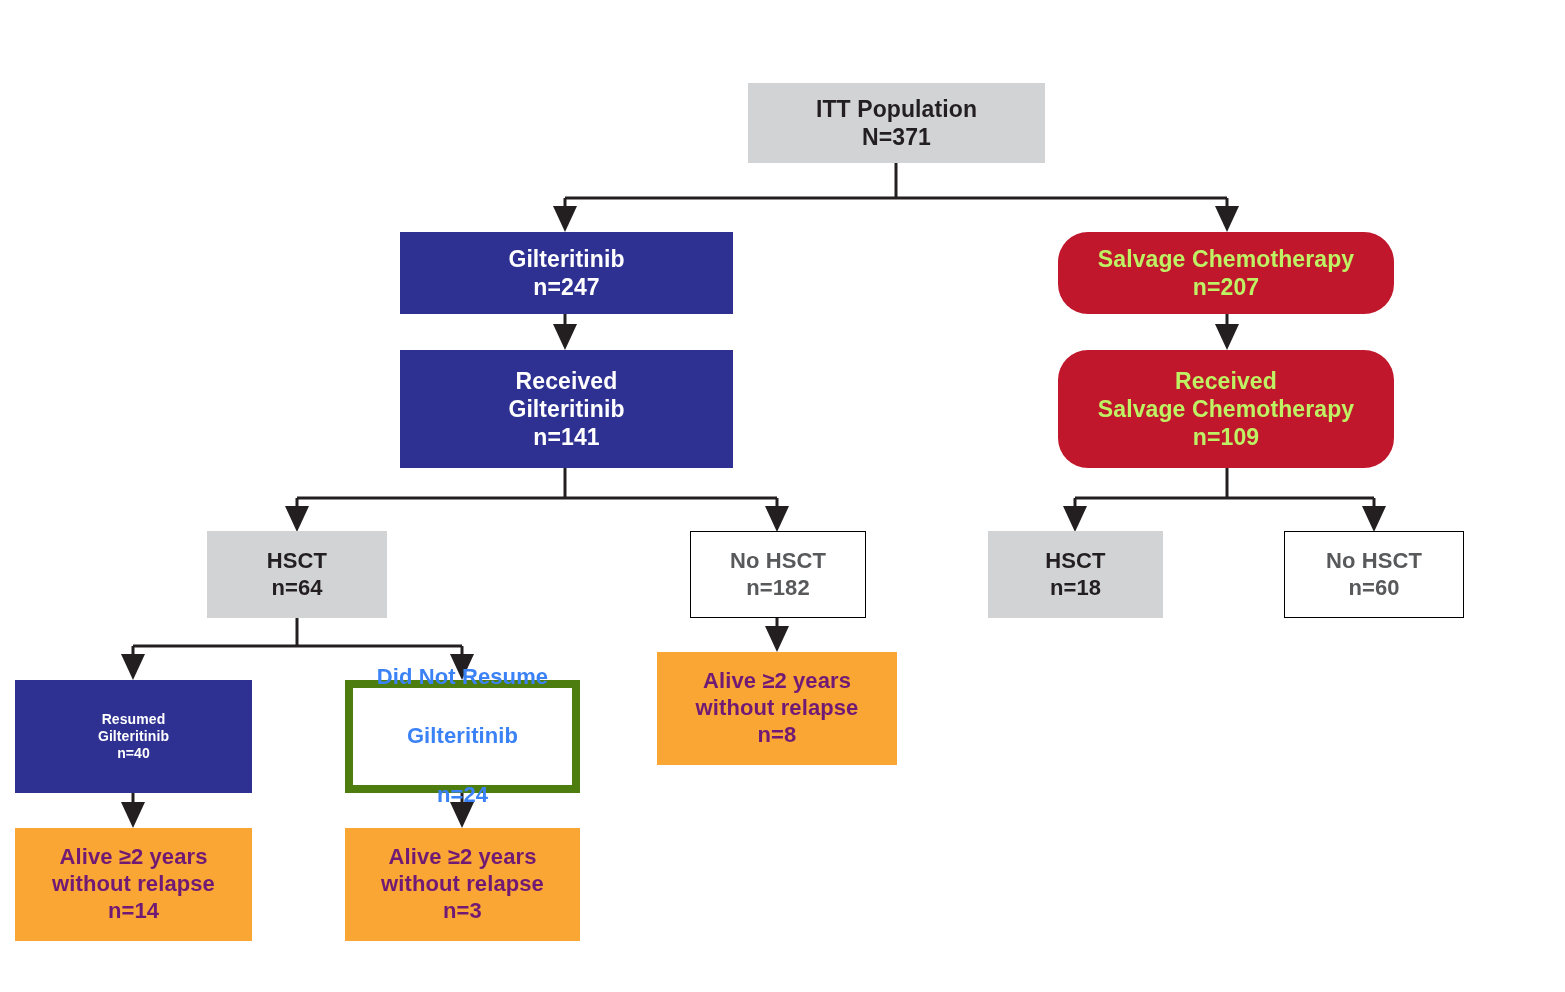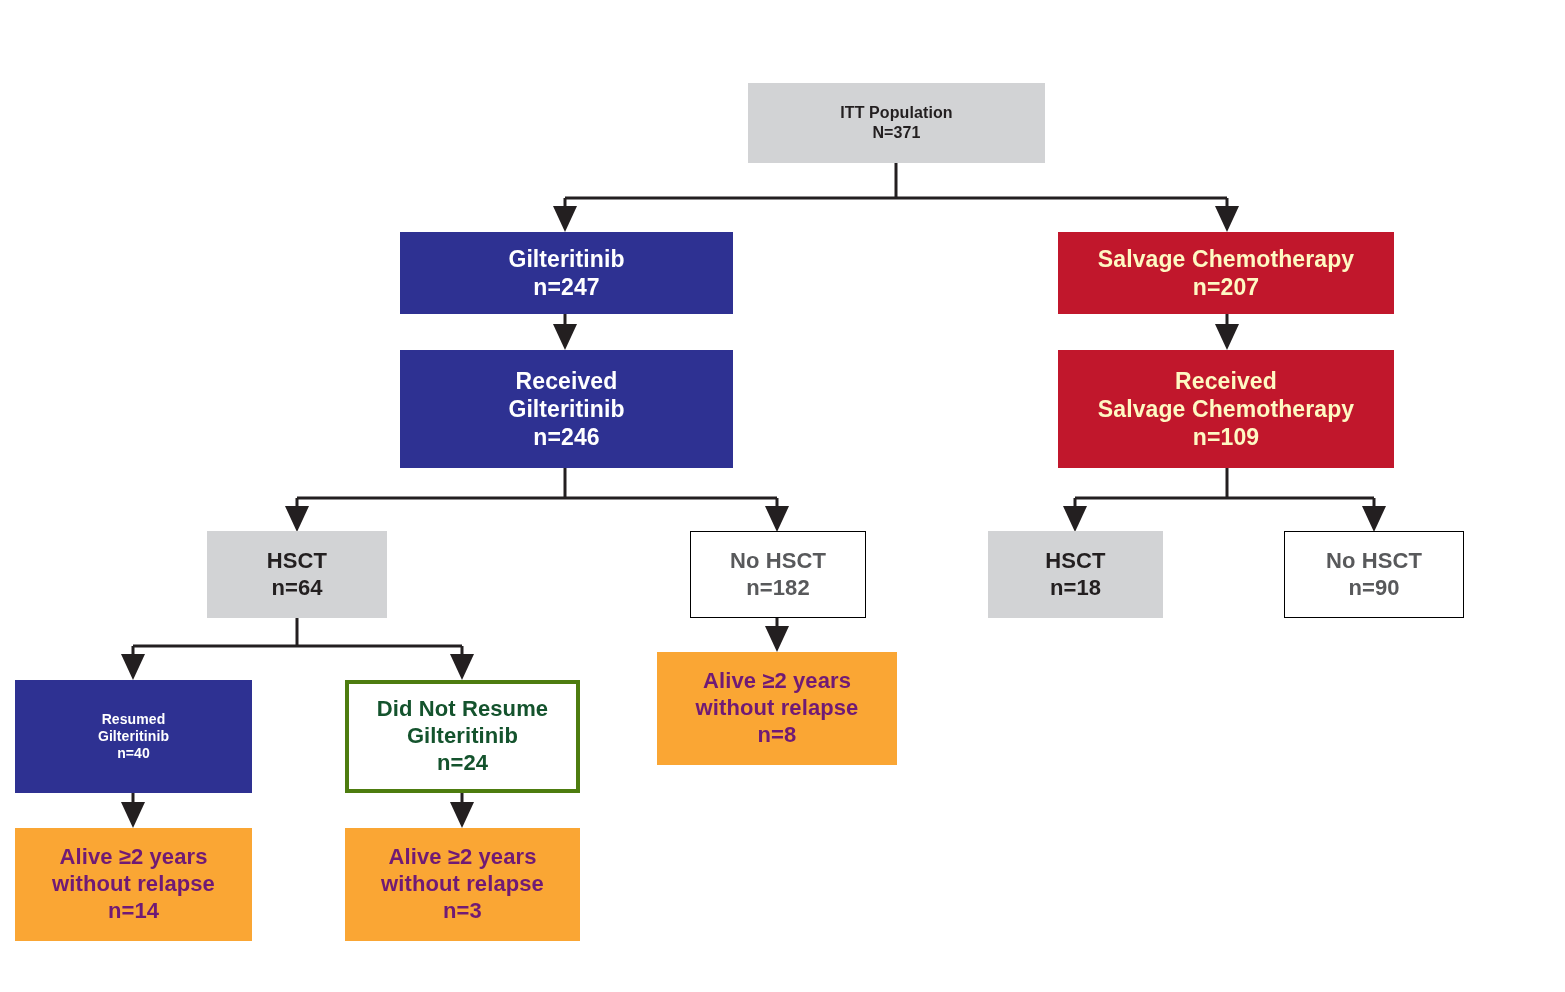--- a/index.html
+++ b/index.html
@@ -27,24 +27,24 @@
     text-align: center;
     font-weight: bold;
     line-height: 1.22;
     letter-spacing: 0.1px;
   }
   .node .ln { display: block; white-space: nowrap; }
 
   
   .fill-grey  { background: #d2d3d5; color: #231f20; }
   .fill-blue  { background: #2e3192; color: #ffffff; }
-  .fill-red   { background: #c1172c; color: #fef9c3; }
+  .fill-red   { background: #c1172c; color: #bef264; border-radius: 30px; }
   .fill-orange{ background: #faa634; color: #701a75; }
   .fill-white-grey { background: #ffffff; color: #58595b; border: 1px solid #000000; }
-  .fill-white-blue { background: #ffffff; color: #14532d; border: 4px solid #4d7c0f; }
+  .fill-white-blue { background: #ffffff; color: #3b82f6; border: 8px solid #4d7c0f; gap: 32px; }
 
   svg.links {
     position: absolute;
     left: 0; top: 0;
     width: 1565px;
     height: 992px;
     pointer-events: none;
   }
   svg.links path, svg.links line {
     stroke: #231f20;
@@ -97,39 +97,39 @@
     <line x1="777" y1="618" x2="777" y2="634"></line>
     <polygon points="777,652 765,626 789,626"></polygon>
 
     <line x1="133" y1="793" x2="133" y2="810"></line>
     <polygon points="133,828 121,802 145,802"></polygon>
 
     <line x1="462" y1="793" x2="462" y2="810"></line>
     <polygon points="462,828 450,802 474,802"></polygon>
   </svg>
 
-  <div class="node fill-grey" style="left:748px; top:83px; width:297px; height:80px; font-size:16px;">
+  <div class="node fill-grey" style="left:748px; top:83px; width:297px; height:80px; font-size:23px;">
     <span class="ln">ITT Population</span>
     <span class="ln">N=371</span>
   </div>
 
   <div class="node fill-blue" style="left:400px; top:232px; width:333px; height:82px; font-size:23px;">
     <span class="ln">Gilteritinib</span>
     <span class="ln">n=247</span>
   </div>
 
   <div class="node fill-red" style="left:1058px; top:232px; width:336px; height:82px; font-size:23px;">
     <span class="ln">Salvage Chemotherapy</span>
     <span class="ln">n=207</span>
   </div>
 
   <div class="node fill-blue" style="left:400px; top:350px; width:333px; height:118px; font-size:23px;">
     <span class="ln">Received</span>
     <span class="ln">Gilteritinib</span>
-    <span class="ln">n=246</span>
+    <span class="ln">n=141</span>
   </div>
 
   <div class="node fill-red" style="left:1058px; top:350px; width:336px; height:118px; font-size:23px;">
     <span class="ln">Received</span>
     <span class="ln">Salvage Chemotherapy</span>
     <span class="ln">n=109</span>
   </div>
 
   <div class="node fill-grey" style="left:207px; top:531px; width:180px; height:87px; font-size:22px;">
     <span class="ln">HSCT</span>
@@ -141,21 +141,21 @@
     <span class="ln">n=182</span>
   </div>
 
   <div class="node fill-grey" style="left:988px; top:531px; width:175px; height:87px; font-size:22px;">
     <span class="ln">HSCT</span>
     <span class="ln">n=18</span>
   </div>
 
   <div class="node fill-white-grey" style="left:1284px; top:531px; width:180px; height:87px; font-size:22px;">
     <span class="ln">No HSCT</span>
-    <span class="ln">n=90</span>
+    <span class="ln">n=60</span>
   </div>
 
   <div class="node fill-blue" style="left:15px; top:680px; width:237px; height:113px; font-size:14px;">
     <span class="ln">Resumed</span>
     <span class="ln">Gilteritinib</span>
     <span class="ln">n=40</span>
   </div>
 
   <div class="node fill-white-blue" style="left:345px; top:680px; width:235px; height:113px; font-size:22px;">
     <span class="ln">Did Not Resume</span>

